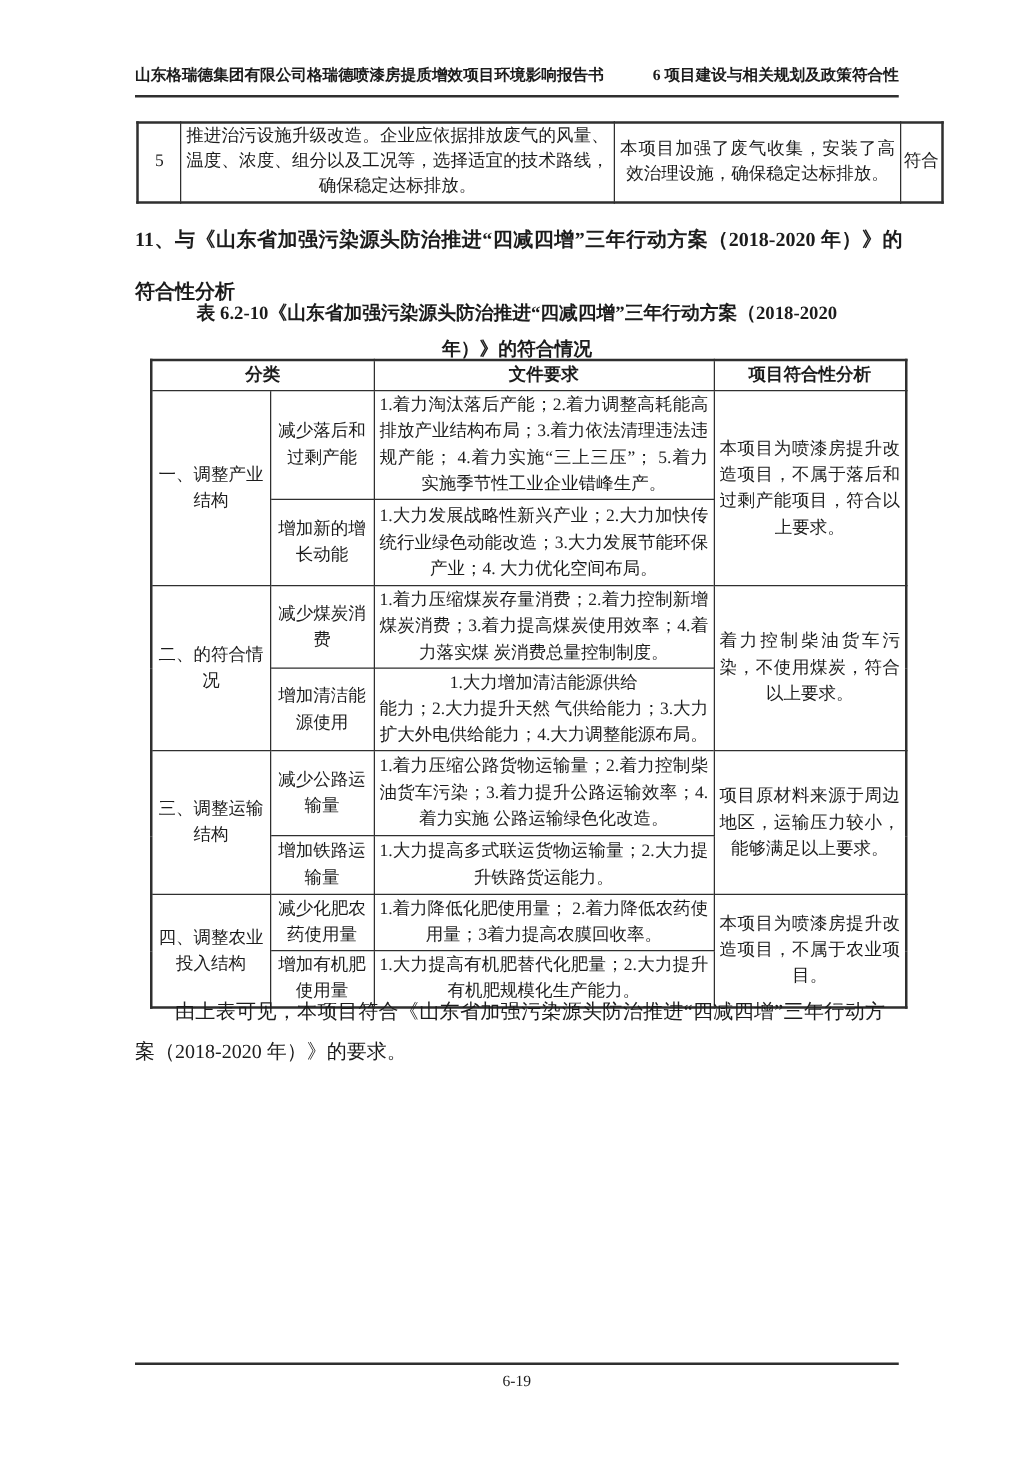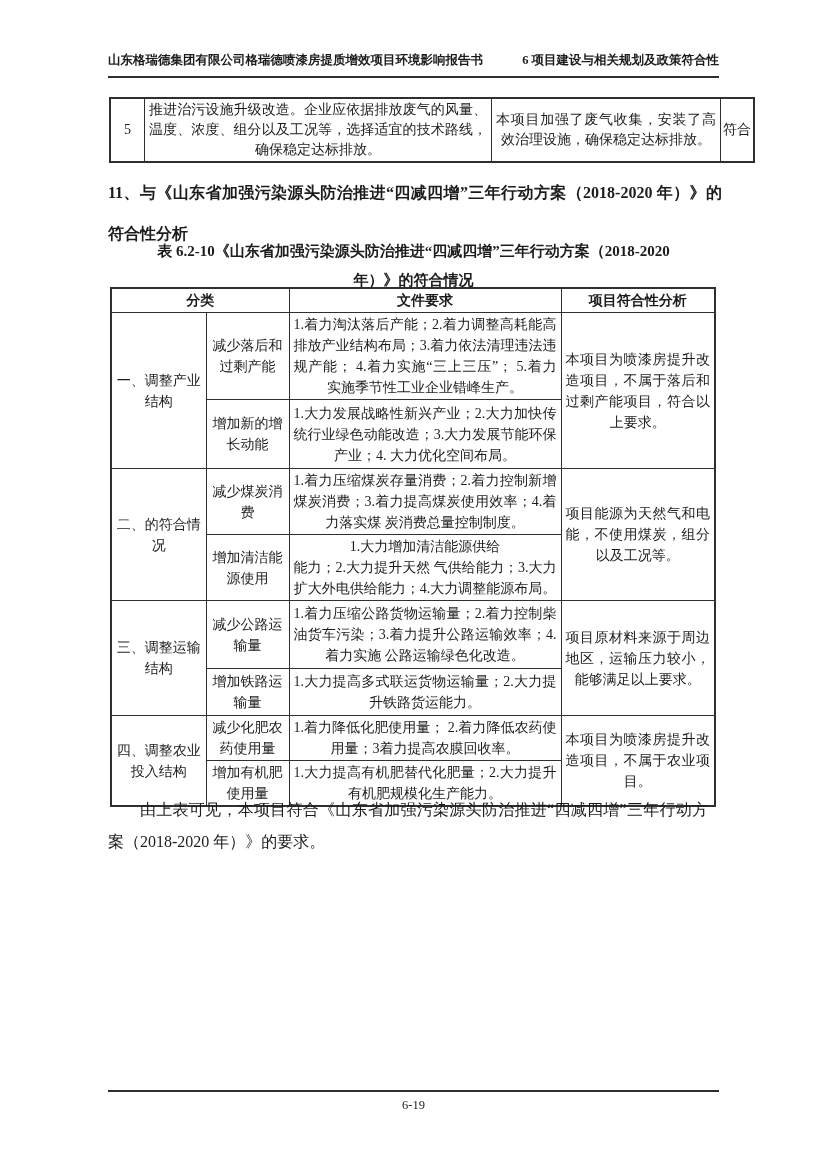--- a/index.html
+++ b/index.html
@@ -42,21 +42,21 @@
     font-size:16px;font-weight:bold;line-height:41px;
     text-align:justify;
   }
   .tbl-caption{
     position:absolute;left:108px;top:237px;width:611px;
     font-size:15px;font-weight:bold;line-height:29px;
     text-align:center;
   }
   
   .main-table{
-    position:absolute;left:110px;top:287px;
+    position:absolute;left:120px;top:287px;
     border-collapse:collapse;table-layout:fixed;
     border:2px solid #2f2f2f;
   }
   .main-table th,.main-table td{
     border:1px solid #2f2f2f;
     font-size:14px;line-height:21px;
     padding:1px 4px;vertical-align:middle;
   }
   .main-table th{font-weight:bold;text-align:center;}
   .col-cat{width:95px;}
@@ -137,21 +137,21 @@
       </tr>
       <tr class="h69">
         <td class="cell-sub">增加新的增长动能</td>
         <td class="cell-req">1.大力发展战略性新兴产业；2.大力加快传统行业绿色动能改造；3.大力发展节能环保产业；4. 大力优化空间布局。</td>
       </tr>
 
       <tr class="h64">
         <td class="cell-cat" rowspan="2">二、的符合情况</td>
         <td class="cell-sub">减少煤炭消费</td>
         <td class="cell-req">1.着力压缩煤炭存量消费；2.着力控制新增煤炭消费；3.着力提高煤炭使用效率；4.着力落实煤 炭消费总量控制制度。</td>
-        <td class="cell-ana" rowspan="2">项目能源为天然气和电能，不使用煤炭，组分以及工况等。</td>
+        <td class="cell-ana" rowspan="2">着力控制柴油货车污染，不使用煤炭，符合以上要求。</td>
       </tr>
       <tr class="h63">
         <td class="cell-sub">增加清洁能源使用</td>
         <td class="cell-req">1.大力增加清洁能源供给
 能力；2.大力提升天然 气供给能力；3.大力扩大外电供给能力；4.大力调整能源布局。</td>
       </tr>
 
       <tr class="h68">
         <td class="cell-cat" rowspan="2">三、调整运输结构</td>
         <td class="cell-sub">减少公路运输量</td>

